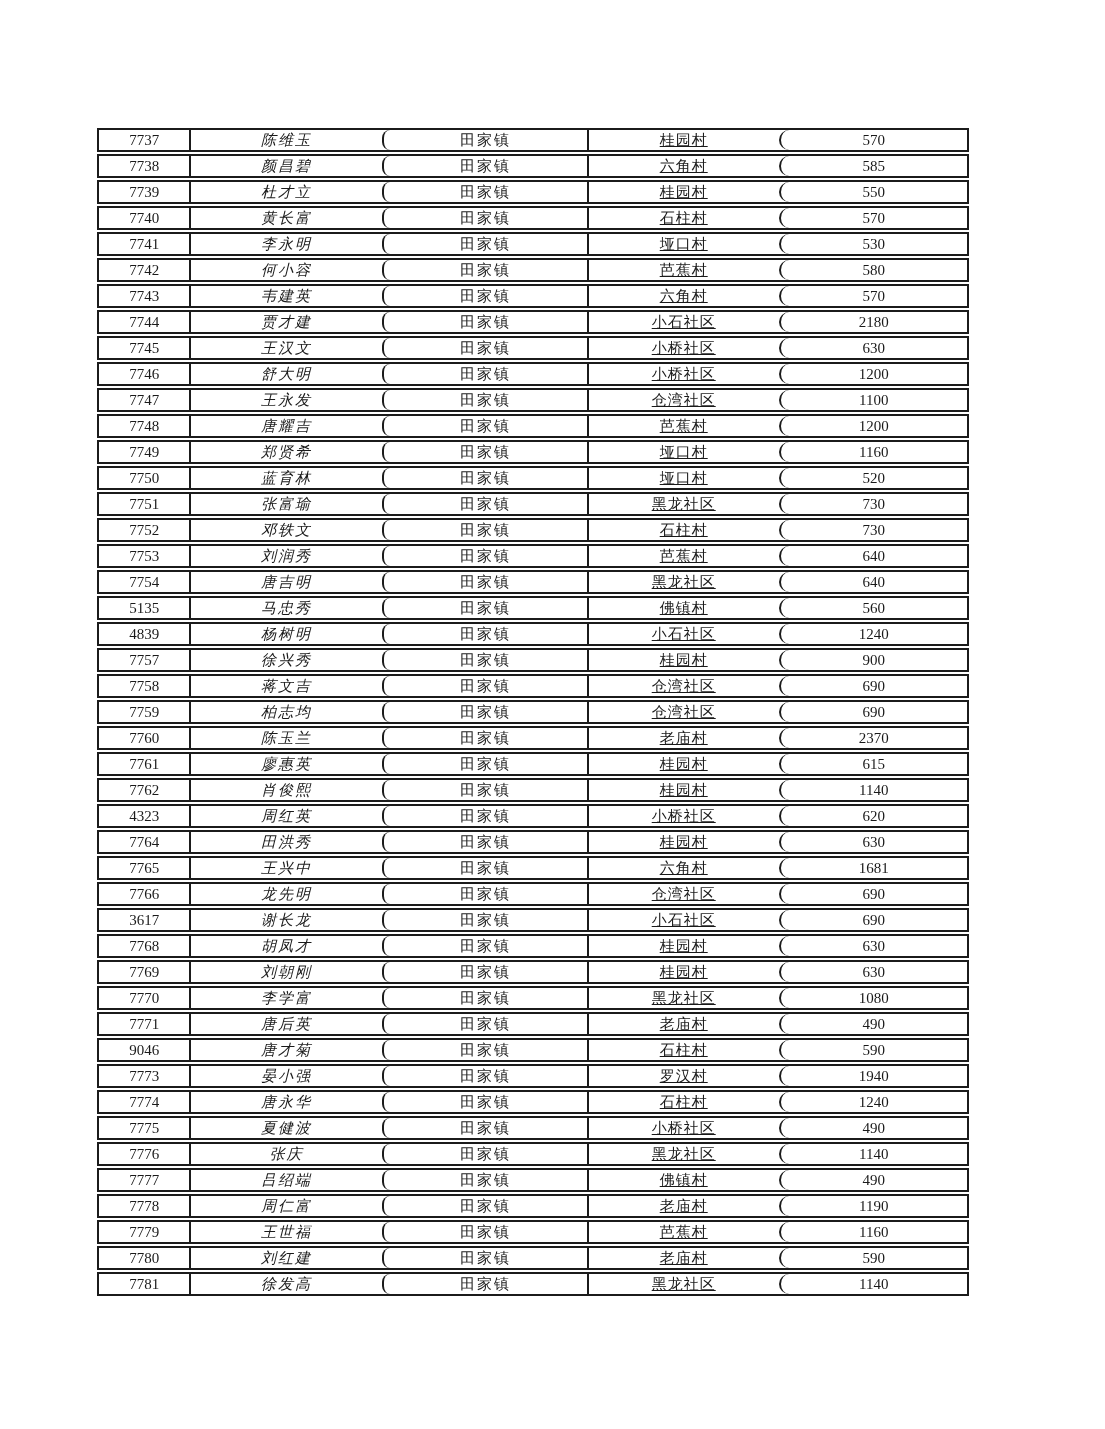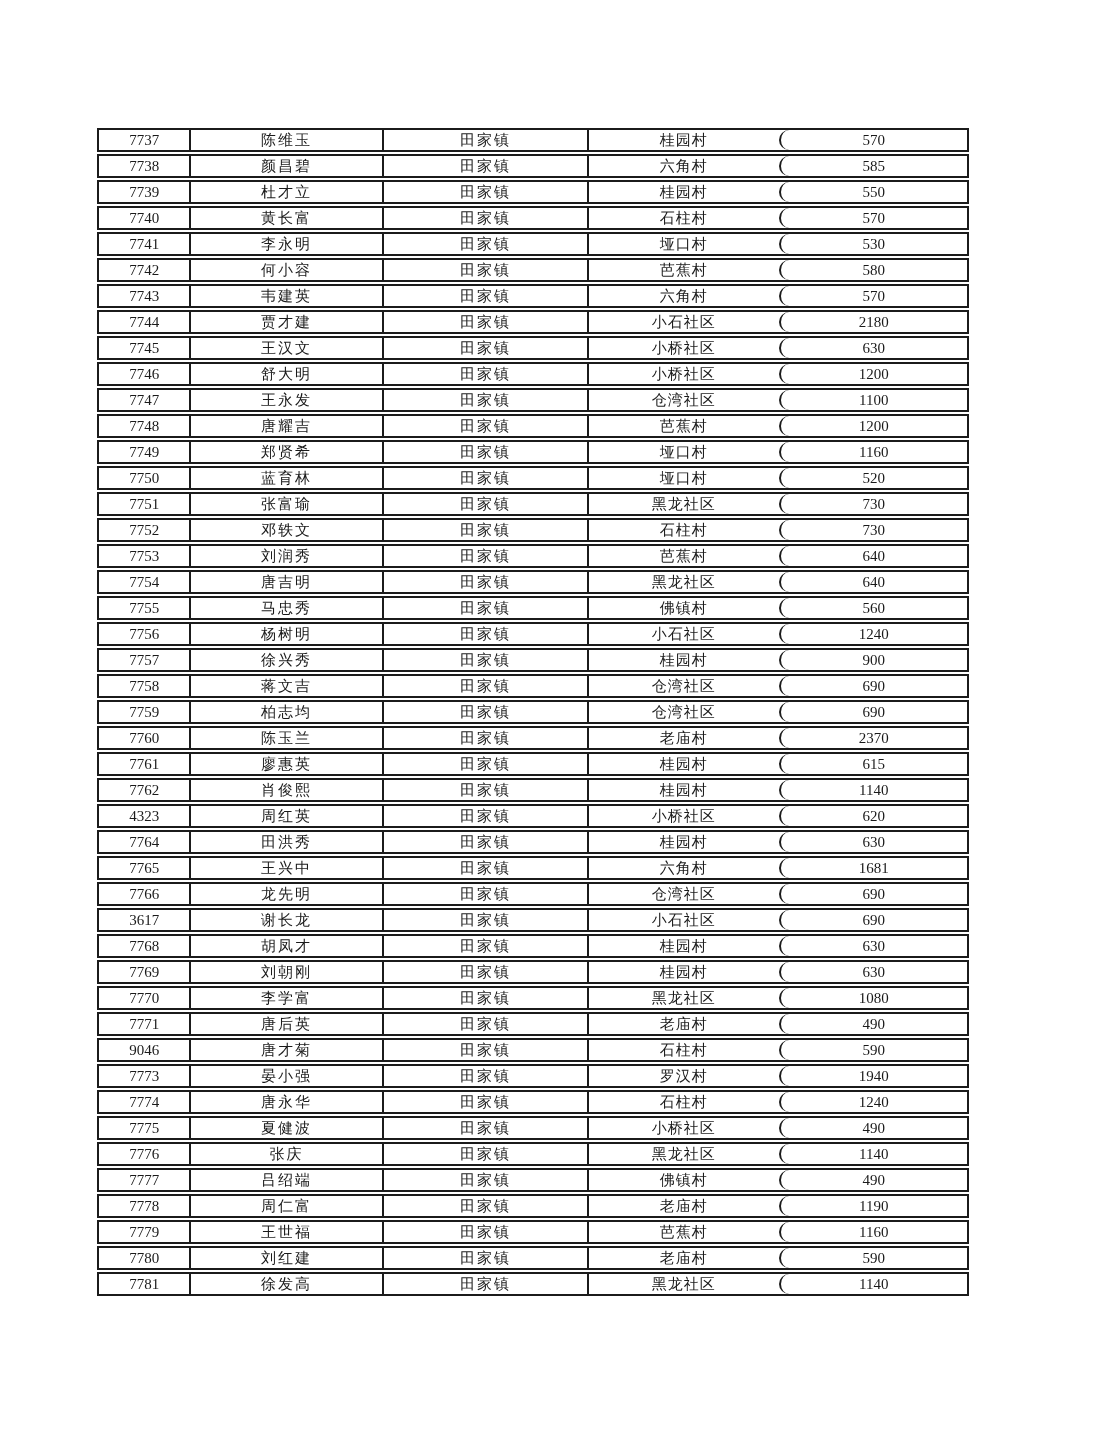--- a/index.html
+++ b/index.html
@@ -33,23 +33,23 @@
     display: flex;
     align-items: center;
     justify-content: center;
     font-size: 15px;
     color: #1a1a1a;
     overflow: hidden;
     white-space: nowrap;
   }
   .cell + .cell { border-left: 2px solid #1b1b1b; }
   .c0 { flex: 0 0 10.4%; }
-  .c1 { flex: 0 0 22.2%; letter-spacing: 2px; }
-  .c2 { flex: 0 0 23.6%; letter-spacing: 2px; }
-  .c3 { flex: 0 0 22.1%; letter-spacing: 1px; }
+  .c1 { flex: 0 0 22.2%; letter-spacing: 2px; font-style: italic; }
+  .c2 { flex: 0 0 23.6%; letter-spacing: 2px; border-radius: 8px; }
+  .c3 { flex: 0 0 22.1%; letter-spacing: 1px; text-decoration: underline; }
   .c4 { flex: 0 0 21.7%; border-radius: 10px; }
 </style>
 </head>
 <body>
 
 <div class="page">
   <div class="records-table">
       <div class="row">
         <div class="cell c0">7737</div>
         <div class="cell c1">陈维玉</div>
@@ -170,28 +170,28 @@
         <div class="cell c4">640</div>
       </div>
       <div class="row">
         <div class="cell c0">7754</div>
         <div class="cell c1">唐吉明</div>
         <div class="cell c2">田家镇</div>
         <div class="cell c3">黑龙社区</div>
         <div class="cell c4">640</div>
       </div>
       <div class="row">
-        <div class="cell c0">7755</div>
+        <div class="cell c0">5135</div>
         <div class="cell c1">马忠秀</div>
         <div class="cell c2">田家镇</div>
         <div class="cell c3">佛镇村</div>
         <div class="cell c4">560</div>
       </div>
       <div class="row">
-        <div class="cell c0">7756</div>
+        <div class="cell c0">4839</div>
         <div class="cell c1">杨树明</div>
         <div class="cell c2">田家镇</div>
         <div class="cell c3">小石社区</div>
         <div class="cell c4">1240</div>
       </div>
       <div class="row">
         <div class="cell c0">7757</div>
         <div class="cell c1">徐兴秀</div>
         <div class="cell c2">田家镇</div>
         <div class="cell c3">桂园村</div>

